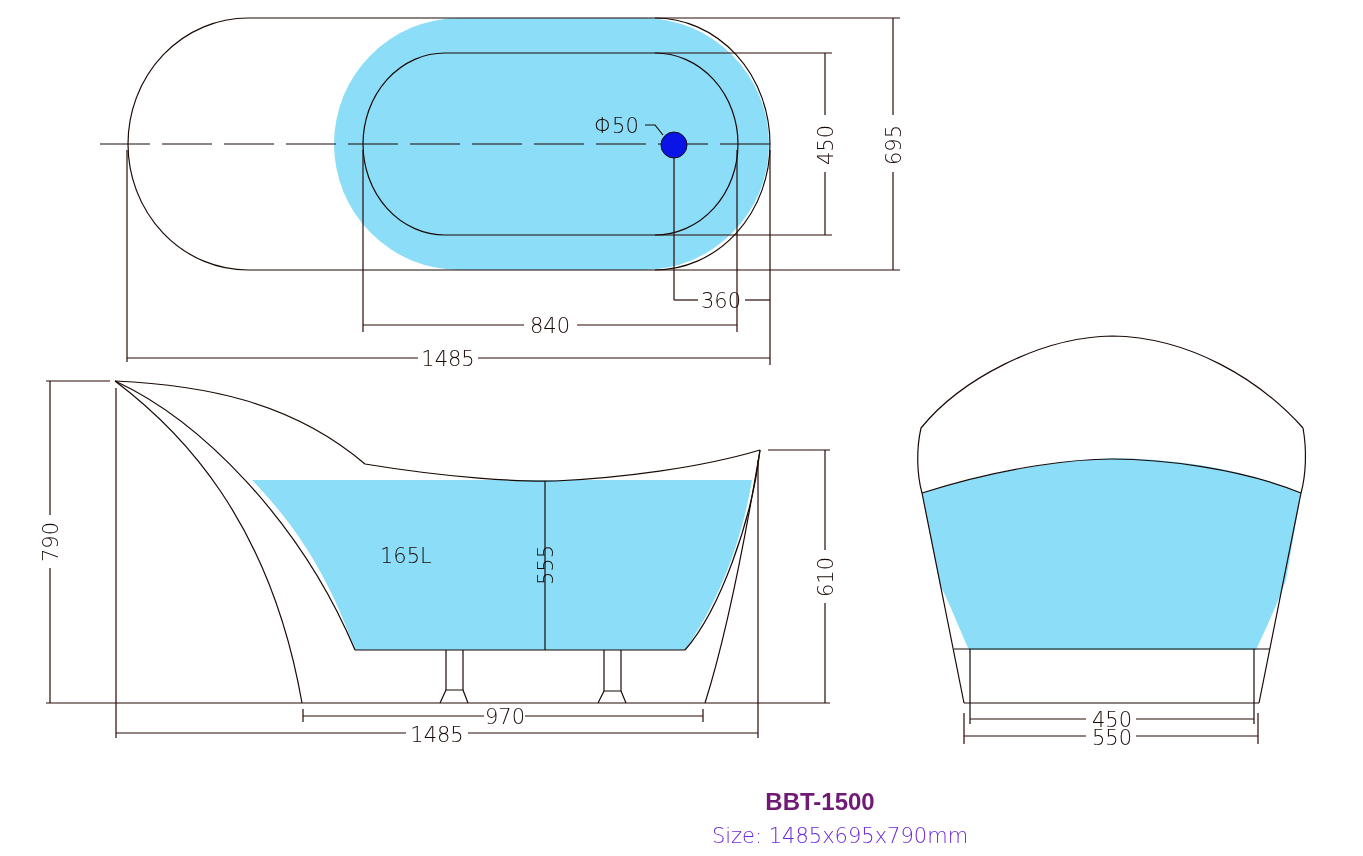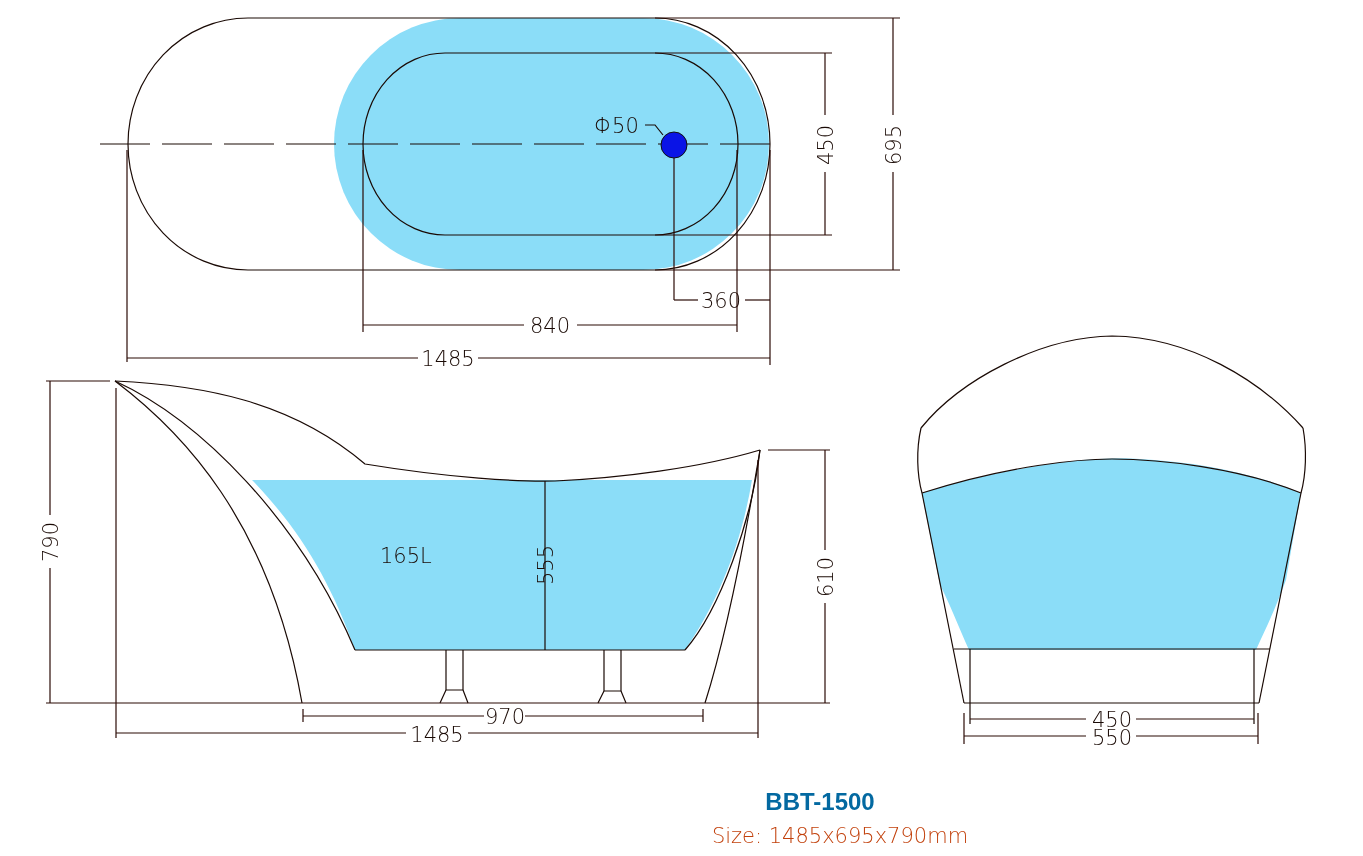--- a/index.html
+++ b/index.html
@@ -3,23 +3,23 @@
 <meta charset="utf-8">
 <style>
   html, body { margin: 0; padding: 0; background: #ffffff; }
   body { width: 1363px; height: 856px; position: relative; overflow: hidden; }
   svg { position: absolute; left: 0; top: 0; }
   .ln { stroke: #1a0a05; stroke-width: 1.2; fill: none; }
   .dim { stroke: #2a0a05; stroke-width: 1.2; fill: none; }
   .water { fill: #8bddf8; stroke: none; }
   .dimtxt { font-family: "DejaVu Sans", sans-serif; font-size: 21px; fill: #1a0a05; font-weight: 200; }
   .title { position: absolute; left: 700px; top: 788px; width: 240px; text-align: center;
-           font-family: "Liberation Sans", sans-serif; font-weight: bold; font-size: 24px; color: #0369a1; }
+           font-family: "Liberation Sans", sans-serif; font-weight: bold; font-size: 24px; color: #701a75; }
   .size { position: absolute; left: 660px; top: 824px; width: 360px; text-align: center;
-          font-family: "DejaVu Sans", sans-serif; font-size: 21px; color: #c2410c; font-weight: 200; }
+          font-family: "DejaVu Sans", sans-serif; font-size: 21px; color: #6d28d9; font-weight: 200; }
 </style>
 </head>
 <body>
 
 <svg width="1363" height="856" viewBox="0 0 1363 856">
 
   <g>
 
     <path class="water" d="M460,18 L643,18 A126,126 0 0 1 643,270 L460,270 A126,126 0 0 1 460,18 Z"></path>
 

